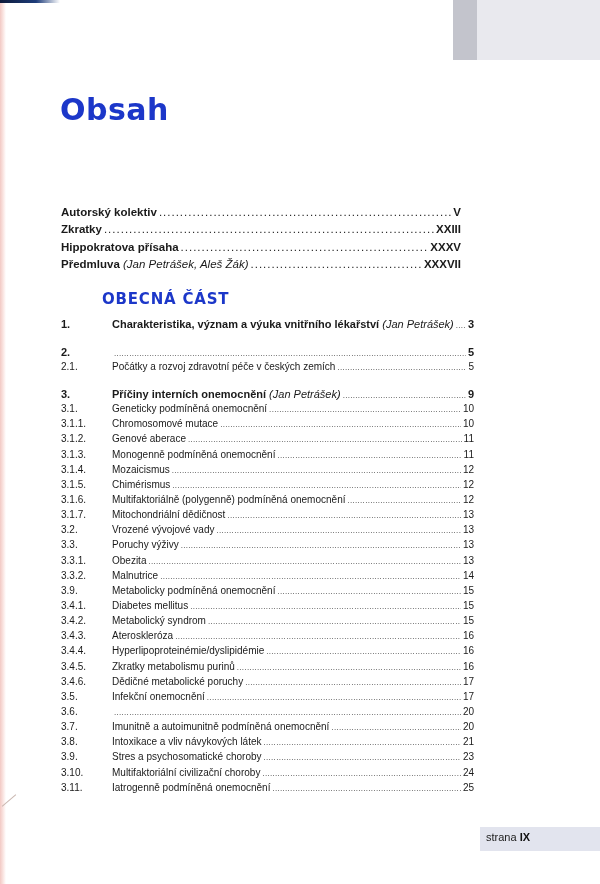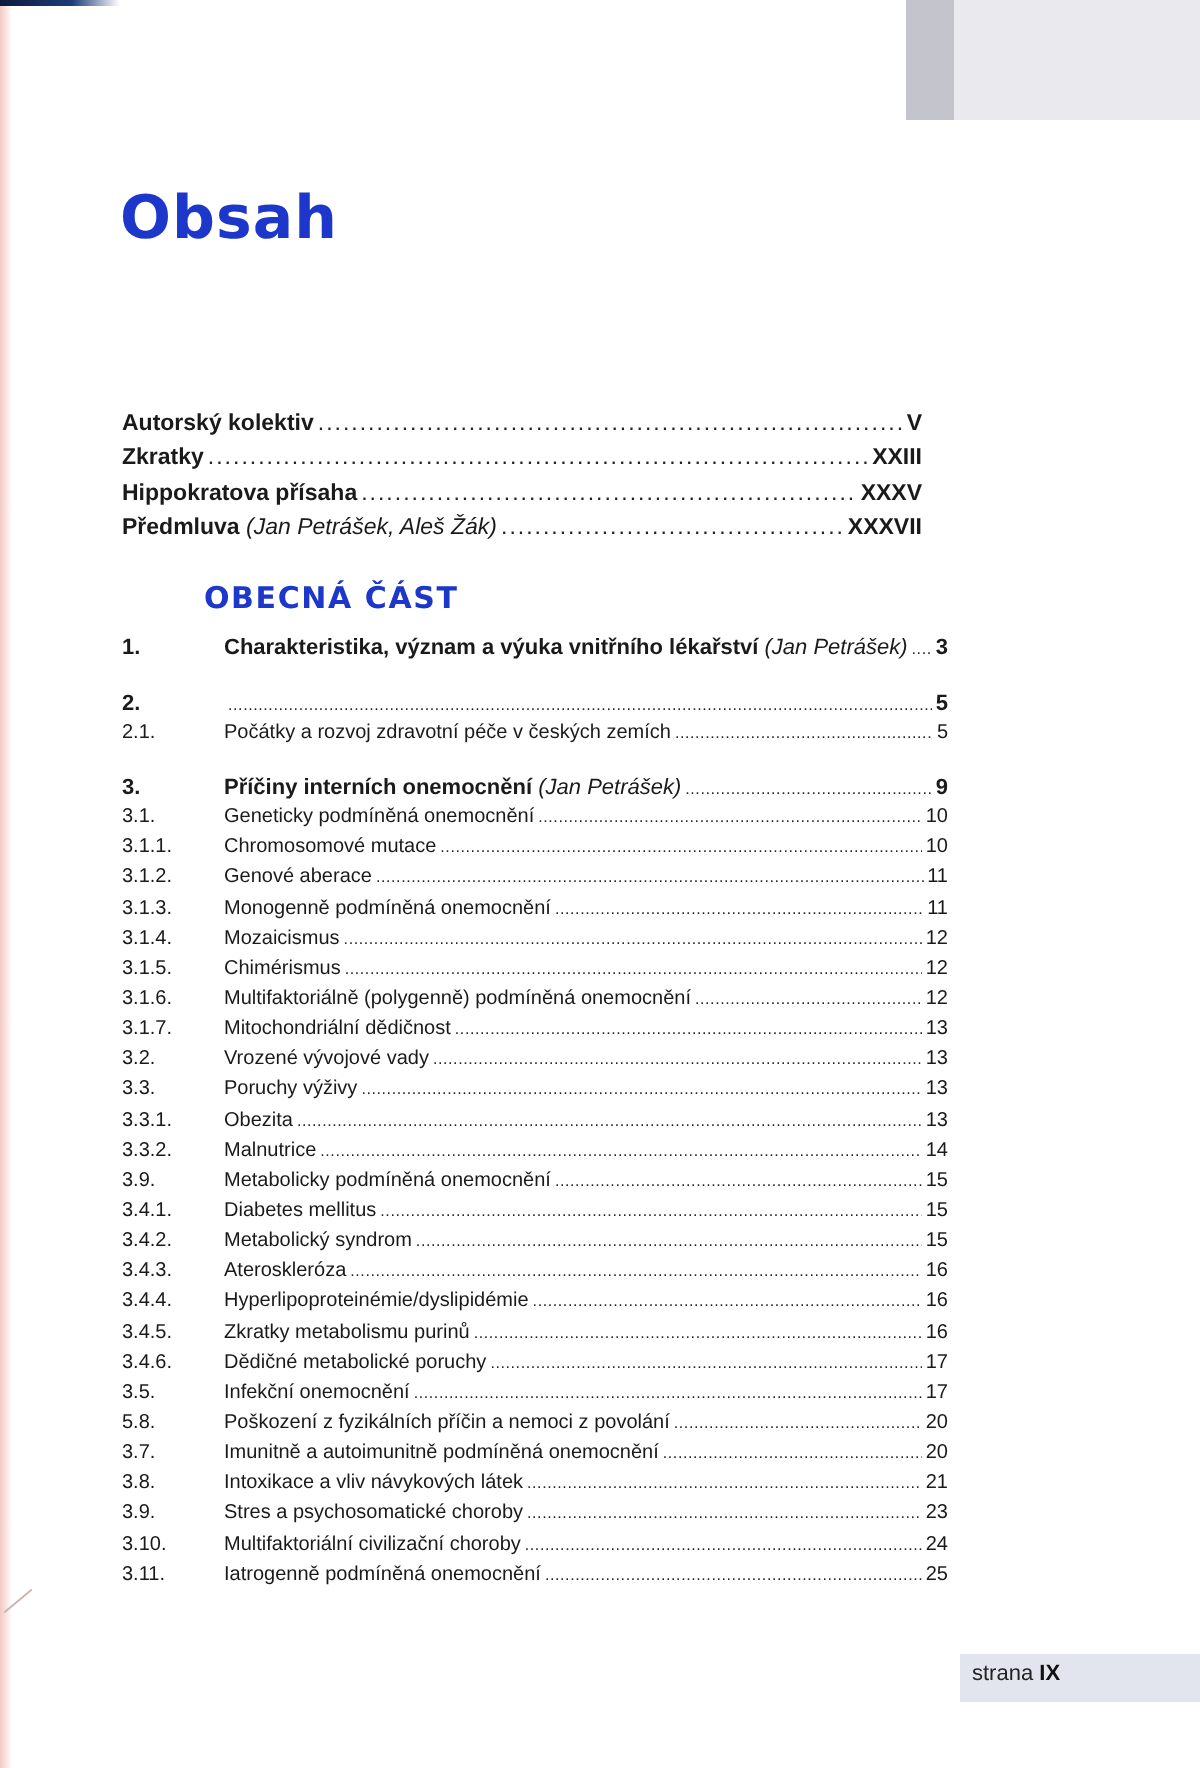--- a/index.html
+++ b/index.html
@@ -257,22 +257,21 @@
       <span class="dots"></span>
       <span class="page">17</span>
     </div>
     <div class="row">
       <span class="num">3.5.</span>
       <span class="label"><span>Infekční onemocnění</span></span>
       <span class="dots"></span>
       <span class="page">17</span>
     </div>
     <div class="row">
-      <span class="num">5.8.</span>
-      <span class="label"><span>Poškození z fyzikálních příčin a nemoci z povolání</span></span>
+      <span class="num">3.6.</span>
       <span class="dots"></span>
       <span class="page">20</span>
     </div>
     <div class="row">
       <span class="num">3.7.</span>
       <span class="label"><span>Imunitně a autoimunitně podmíněná onemocnění</span></span>
       <span class="dots"></span>
       <span class="page">20</span>
     </div>
     <div class="row">

